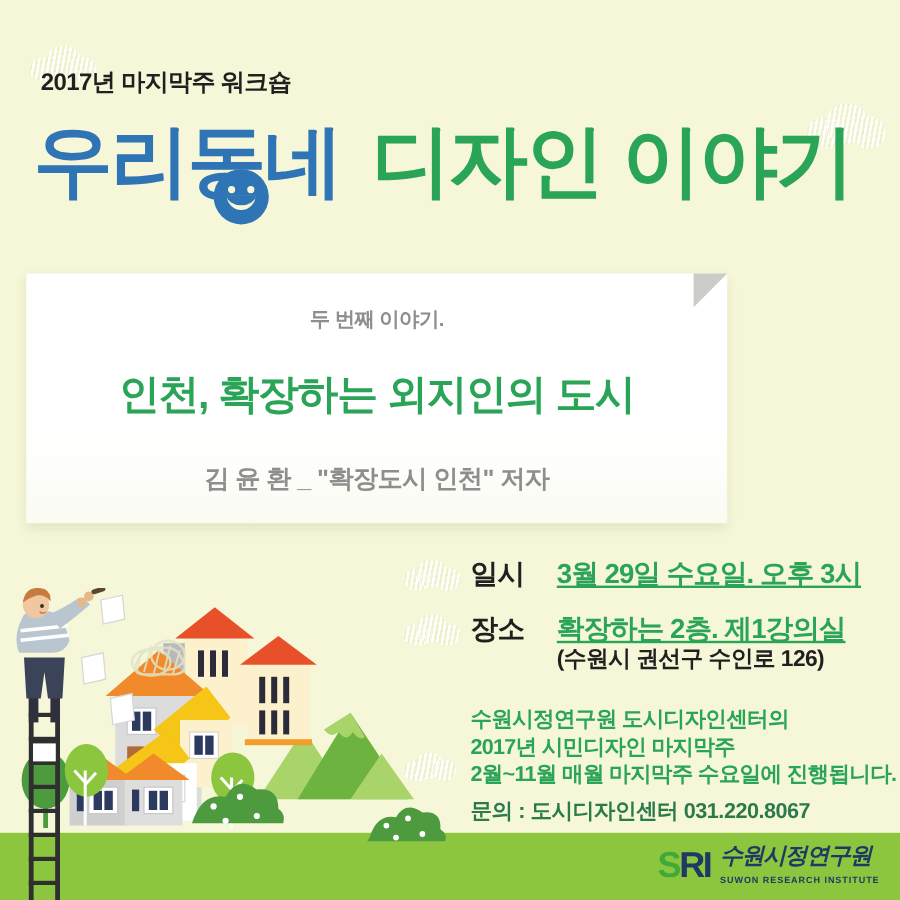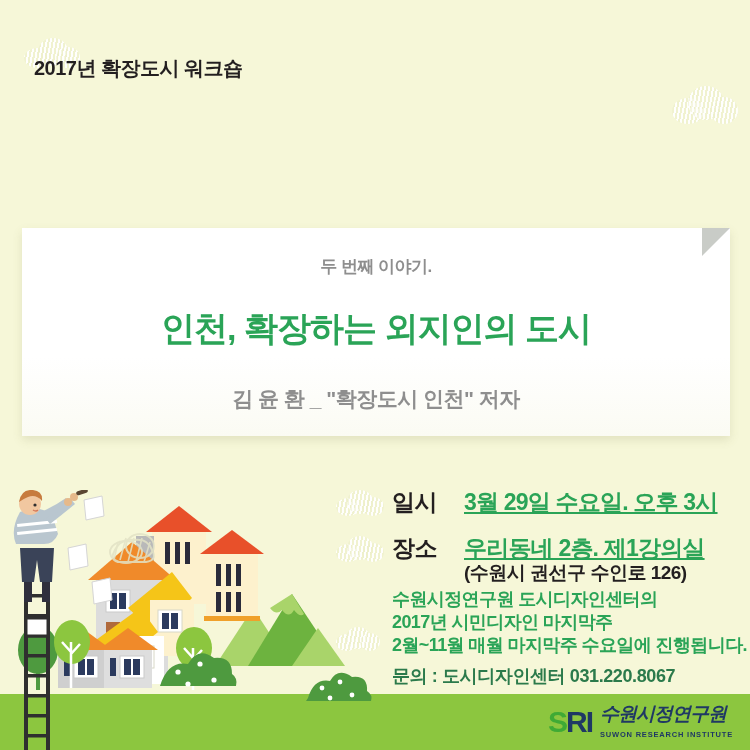--- a/index.html
+++ b/index.html
@@ -106,21 +106,21 @@
     height: 12px;
     border-bottom: 4px solid #f6f7d8;
     border-radius: 0 0 24px 24px;
   }
 
   
   .card {
     position: absolute;
     left: 22px;
     top: 228px;
-    width: 708px;
+    width: 584px;
     height: 208px;
     background: linear-gradient(to bottom, #ffffff 0%, #ffffff 62%, #fbfbf3 100%);
     box-shadow: 0 4px 9px rgba(120,120,70,0.16);
   }
   .card-fold {
     position: absolute;
     right: 0;
     top: 0;
     width: 0;
     height: 0;
@@ -158,21 +158,20 @@
     color: #8e8e8e;
     letter-spacing: -0.5px;
   }
 
   
   .info {
     position: absolute;
     left: 336px;
     top: 462px;
     width: 400px;
-    margin-top: 24px;
   }
   .info-row {
     position: relative;
     display: flex;
     align-items: flex-start;
     min-height: 40px;
     margin-bottom: 6px;
   }
   .info-icon {
     position: relative;
@@ -311,22 +310,33 @@
   </div>
 
   <div class="cloud-deco cloud-striped" style="left:672px; top:86px; width:66px; height:38px;">
     <div class="c-body">
       <div class="lobe" style="left:0; top:12px; width:32px; height:26px;"></div>
       <div class="lobe" style="left:16px; top:0; width:36px; height:34px;"></div>
       <div class="lobe" style="left:38px; top:11px; width:28px; height:27px;"></div>
     </div>
   </div>
 
-  <div class="eyebrow">2017년 확장도시 워크숍</div>
-
+  <div class="eyebrow">2017년 마지막주 워크숍</div>
+
+  <div class="headline">
+    <span class="word w-blue">
+      <span>우리동네</span>
+      <span class="smiley">
+        <span class="eye l"></span>
+        <span class="eye r"></span>
+        <span class="mouth"></span>
+      </span>
+    </span>
+    <span class="word w-green">디자인 이야기</span>
+  </div>
 
   <div class="card">
     <div class="card-fold"></div>
     <div class="card-kicker">두 번째 이야기.</div>
     <div class="card-title">인천, 확장하는 외지인의 도시</div>
     <div class="card-author">김 윤 환 _ "확장도시 인천" 저자</div>
   </div>
 
   <div class="info">
 
@@ -348,21 +358,21 @@
       <span class="info-icon">
         <span class="cloud-deco cloud-striped" style="left:0; top:0; width:48px; height:26px;">
           <span class="c-body">
             <span class="lobe" style="left:0; top:8px; width:24px; height:18px;"></span>
             <span class="lobe" style="left:11px; top:0; width:26px; height:24px;"></span>
             <span class="lobe" style="left:26px; top:7px; width:22px; height:19px;"></span>
           </span>
         </span>
       </span>
       <span class="info-label">장소</span>
-      <span class="info-value">우리동네 2층. 제1강의실</span>
+      <span class="info-value">확장하는 2층. 제1강의실</span>
     </div>
 
     <div class="info-sub">(수원시 권선구 수인로 126)</div>
   </div>
 
   <div class="desc">
     <span class="desc-icon">
       <span class="cloud-deco cloud-striped" style="left:0; top:0; width:44px; height:24px;">
         <span class="c-body">
           <span class="lobe" style="left:0; top:7px; width:22px; height:17px;"></span>

